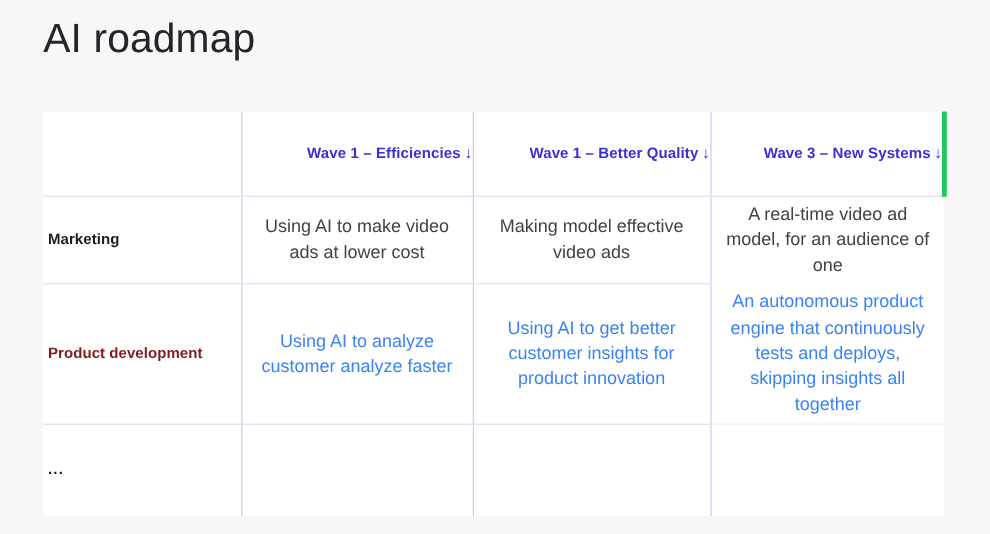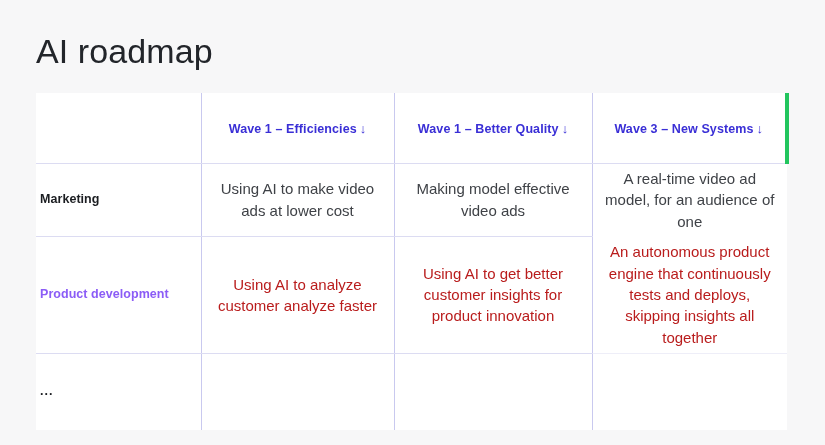--- a/index.html
+++ b/index.html
@@ -18,21 +18,21 @@
     position: relative;
     width: 825px;
     height: 445px;
     background: #f7f7f8;
     box-sizing: border-box;
   }
 
   .page-title {
     position: absolute;
     left: 36px;
-    top: 31px;
+    top: 12px;
     font-size: 34px;
     font-weight: 400;
     letter-spacing: 0.1px;
     color: #22252a;
     line-height: 1.2;
     white-space: nowrap;
   }
 
   .table-card {
     position: absolute;
@@ -52,21 +52,21 @@
 
   table.roadmap col.c0 { width: 165px; }
   table.roadmap col.c1 { width: 193px; }
   table.roadmap col.c2 { width: 198px; }
   table.roadmap col.c3 { width: 195px; }
 
   
   thead th {
     padding: 0;
     vertical-align: middle;
-    text-align: center;
+    text-align: right;
     border-bottom: 1px solid #dcdcf2;
     height: 70px;
     box-sizing: border-box;
   }
   thead th.corner {
     border-bottom: 1px solid #dcdcf2;
   }
   .wave-head {
     color: #3a2fd6;
     font-size: 12.5px;
@@ -124,29 +124,29 @@
 
   .row-label {
     text-align: left !important;
     font-size: 12.5px;
     font-weight: bold;
     letter-spacing: 0.05px;
     padding-left: 4px !important;
     margin-left: 36px;
   }
   .row-label.dark { color: #1b1d21; }
-  .row-label.accent { color: #8b5cf6; }
+  .row-label.accent { color: #7f1d1d; }
   .row-label.ellipsis {
     font-size: 12.5px;
     color: #1b1d21;
     letter-spacing: 1px;
   }
 
   .cell-text.dark { color: #3f4247; }
-  .cell-text.accent { color: #b91c1c; }
+  .cell-text.accent { color: #3b82f6; }
   .cell-text { display: block; }
 </style>
 </head>
 <body>
 
 <div class="slide">
 
   <div class="page-title">AI roadmap</div>
 
   <div class="table-card">

